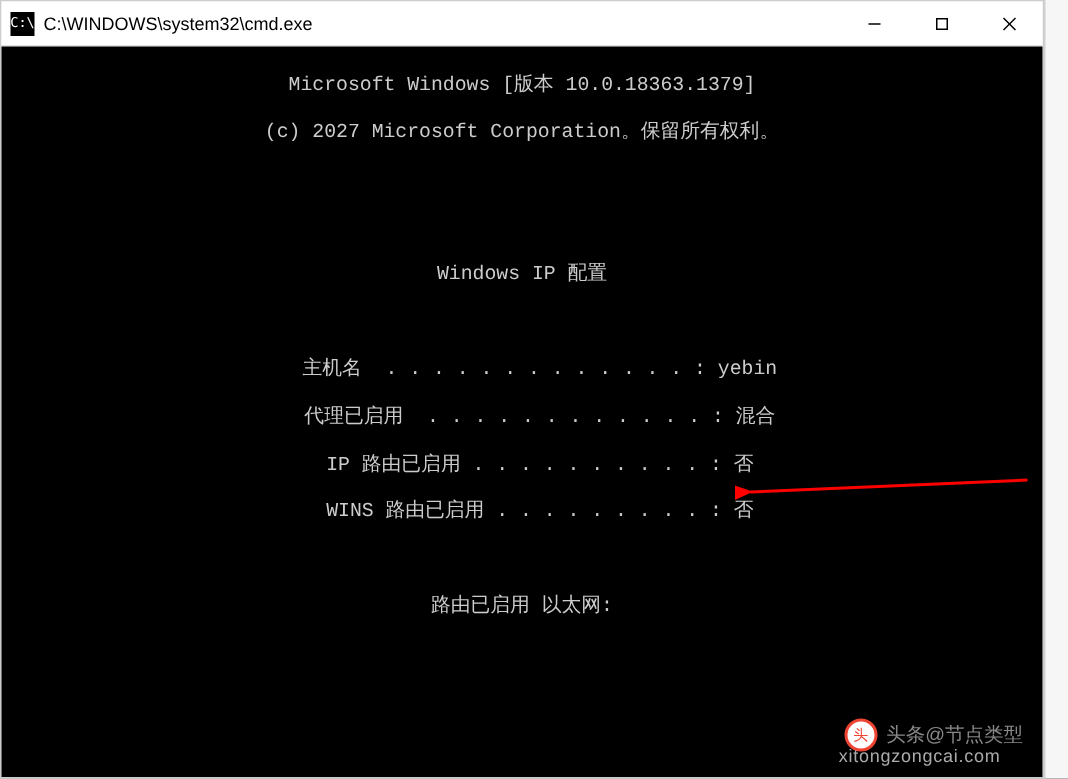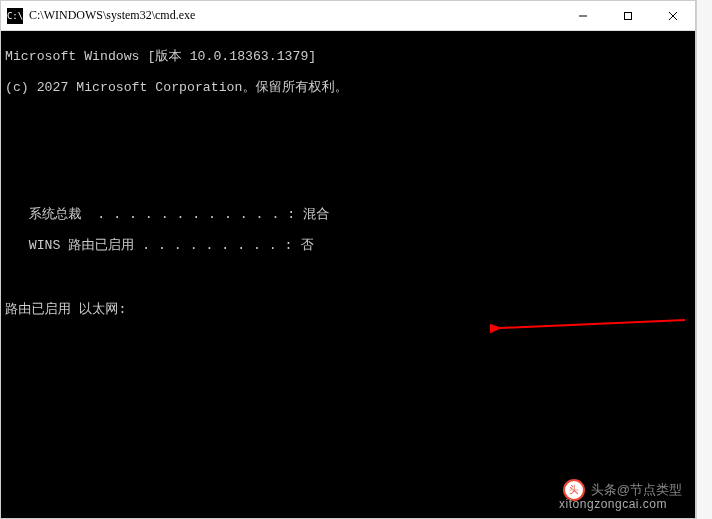--- a/index.html
+++ b/index.html
@@ -34,21 +34,21 @@
     height: 16px;
     margin: 0 6px;
     background: #000;
     display: inline-flex;
     align-items: center;
     justify-content: center;
     font-size: 9px;
     color: #fff;
     font-family: Consolas, monospace;
   }
-  .titlebar-title { flex: 1; font-family: Liberation Serif, serif; }
+  .titlebar-title { flex: 1; }
   .titlebar-controls { display: flex; }
   .titlebar-btn {
     width: 45px;
     height: 30px;
     display: flex;
     align-items: center;
     justify-content: center;
     color: #000;
     font-size: 10px;
   }
@@ -57,21 +57,21 @@
     background: #000;
     color: #ccc;
     font-family: "NSimSun", "SimSun", Consolas, "Courier New", monospace;
     font-size: 13.2px;
     line-height: 15.8px;
     padding: 2px 4px;
     overflow: hidden;
     white-space: pre;
     position: relative;
   }
-  .terminal-line { white-space: pre; }
+  .terminal-line { white-space: pre; text-align: center; }
   .arrow {
     position: absolute;
     top: 318px;
     left: 490px;
     pointer-events: none;
   }
   .side-sliver {
     position: absolute;
     top: 0;
     right: 0;
@@ -147,22 +147,25 @@
           </svg>
       </div>
     </div>
   </div>
 
   <div class="terminal">
 <div class="terminal-line">Microsoft Windows [版本 10.0.18363.1379]</div>
 <div class="terminal-line">(c) 2027 Microsoft Corporation。保留所有权利。</div>
 <div class="terminal-line"> </div>
 <div class="terminal-line"> </div>
+<div class="terminal-line">Windows IP 配置</div>
 <div class="terminal-line"> </div>
-<div class="terminal-line">   系统总裁  . . . . . . . . . . . . : 混合</div>
+<div class="terminal-line">   主机名  . . . . . . . . . . . . . : yebin</div>
+<div class="terminal-line">   代理已启用  . . . . . . . . . . . . : 混合</div>
+<div class="terminal-line">   IP 路由已启用 . . . . . . . . . . : 否</div>
 <div class="terminal-line">   WINS 路由已启用 . . . . . . . . . : 否</div>
 <div class="terminal-line"> </div>
 <div class="terminal-line">路由已启用 以太网:</div>
 <div class="terminal-line"> </div>
 
 
 
 
 
 

